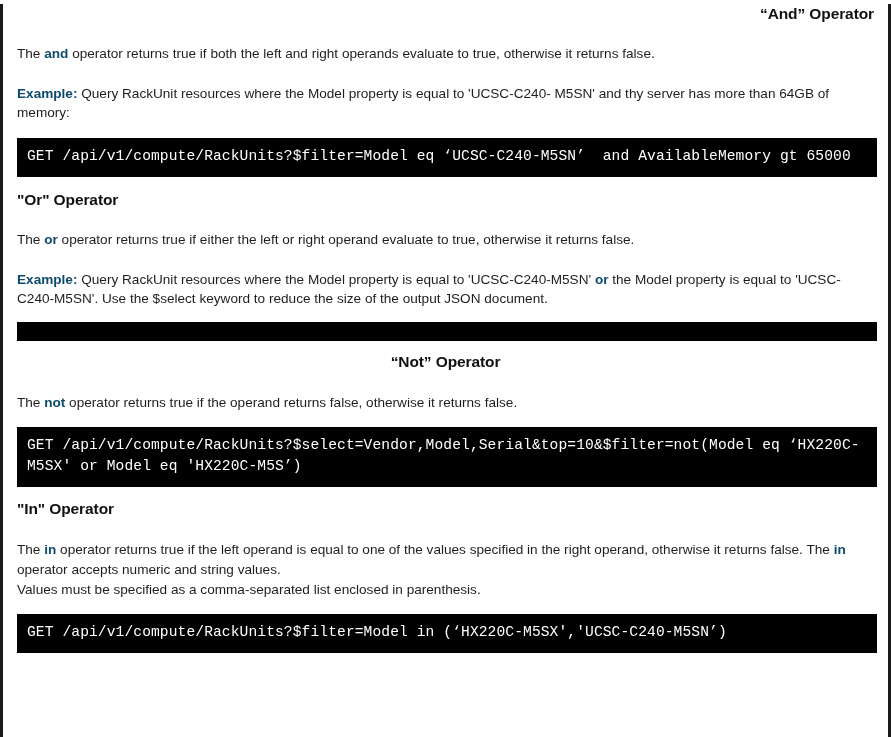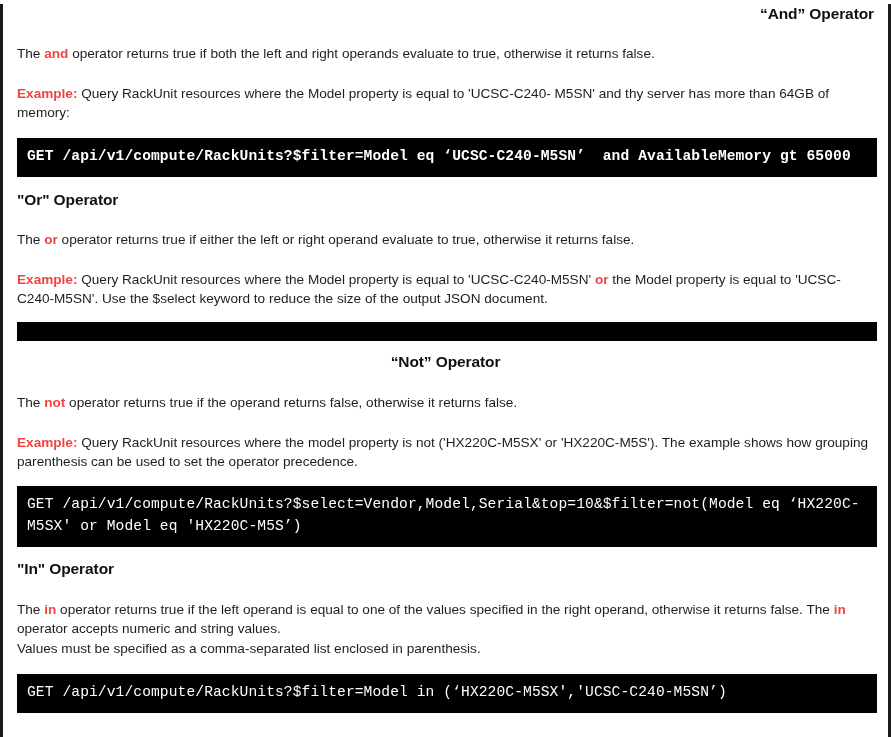--- a/index.html
+++ b/index.html
@@ -39,21 +39,21 @@
   }
 
   .para {
     font-size: 13.6px;
     line-height: 1.45;
     color: #1e1e1e;
     margin: 0;
     padding: 0;
   }
 
-  .para b { font-weight: bold; color: #ef4444; }
+  .para b { font-weight: bold; color: #0c4a6e; }
 
   .code-block {
     background: #000000;
     color: #ffffff;
     font-family: "Liberation Mono", "DejaVu Sans Mono", monospace;
     font-size: 14.6px;
     line-height: 1.5;
     letter-spacing: 0.1px;
     padding: 8px 10px 9px 10px;
     box-sizing: border-box;
@@ -65,21 +65,21 @@
 
   .code-block.empty {
     padding: 0;
     height: 19px;
   }
 
   
   .s-and-heading      { margin-top: 4px; text-align: right; }
   .s-and-p1           { margin-top: 19px; }
   .s-and-p2           { margin-top: 20px; }
-  .s-and-code         { margin-top: 15px; font-weight: bold; }
+  .s-and-code         { margin-top: 15px; }
 
   .s-or-heading       { margin-top: 13px; }
   .s-or-p1            { margin-top: 19px; }
   .s-or-p2            { margin-top: 20px; }
   .s-or-code          { margin-top: 13px; }
 
   .s-not-heading      { margin-top: 11px; text-align: center; }
   .s-not-p1           { margin-top: 20px; }
   .s-not-p2           { margin-top: 20px; }
   .s-not-code         { margin-top: 14px; }
@@ -113,21 +113,20 @@
     <div class="para s-or-p2"><b>Example:</b><span> Query RackUnit resources where the Model property is equal to 'UCSC-C240-M5SN' </span><b>or</b><span> the Model property is equal to 'UCSC-C240-M5SN'. Use the $select keyword to reduce the size of the output JSON document.</span></div>
 
     <div class="code-block empty s-or-code"></div>
   </div>
 
   <div class="section">
     <div class="heading s-not-heading">“Not” Operator</div>
 
     <div class="para s-not-p1"><span>The </span><b>not</b><span> operator returns true if the operand returns false, otherwise it returns false.</span></div>
 
-    <div class="para s-not-p2"><b>Example:</b><span> Query RackUnit resources where the model property is not ('HX220C-M5SX' or 'HX220C-M5S'). The example shows how grouping parenthesis can be used to set the operator precedence.</span></div>
 
     <div class="code-block s-not-code">GET /api/v1/compute/RackUnits?$select=Vendor,Model,Serial&amp;top=10&amp;$filter=not(Model eq ‘HX220C-M5SX' or Model eq 'HX220C-M5S’)</div>
   </div>
 
   <div class="section">
     <div class="heading s-in-heading">"In" Operator</div>
 
     <div class="para s-in-p1"><span>The </span><b>in</b><span> operator returns true if the left operand is equal to one of the values specified in the right operand, otherwise it returns false. The </span><b>in</b><span> operator accepts numeric and string values.</span></div>
 
     <div class="para s-in-p2">Values must be specified as a comma-separated list enclosed in parenthesis.</div>

